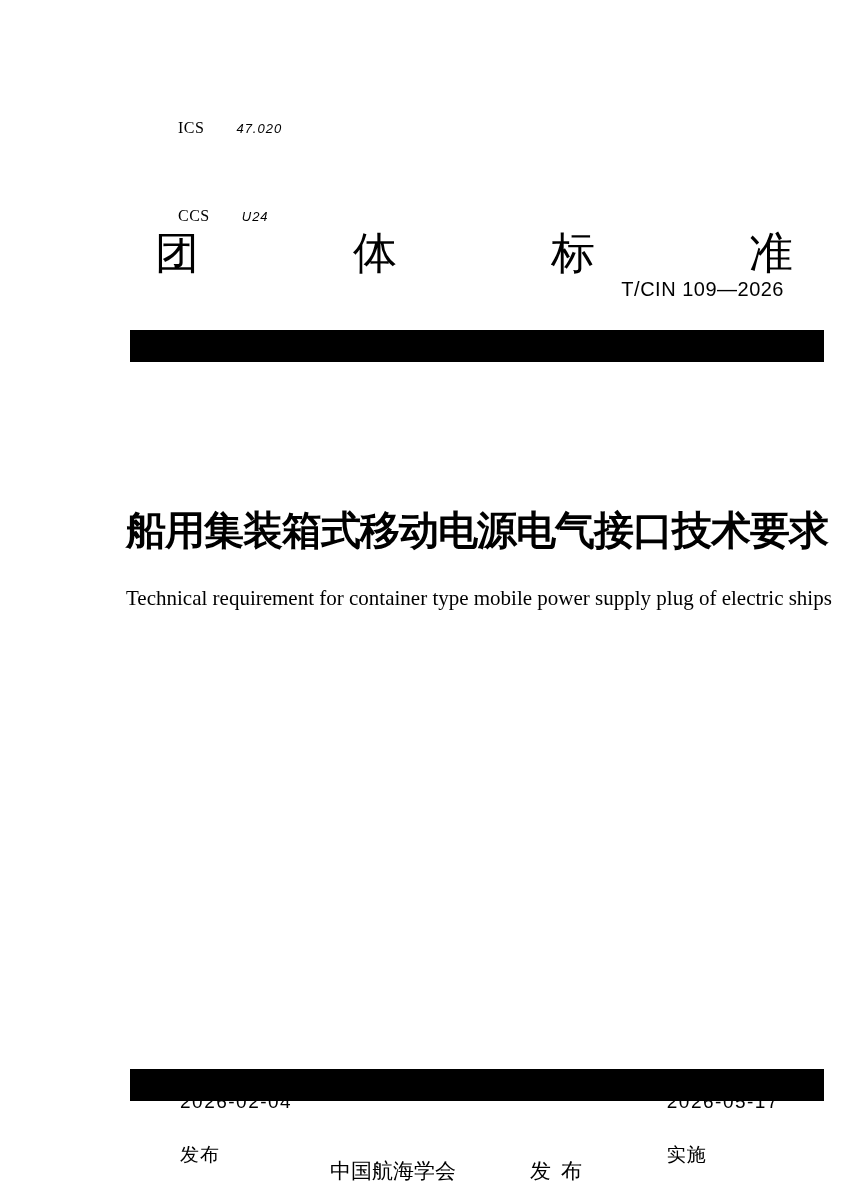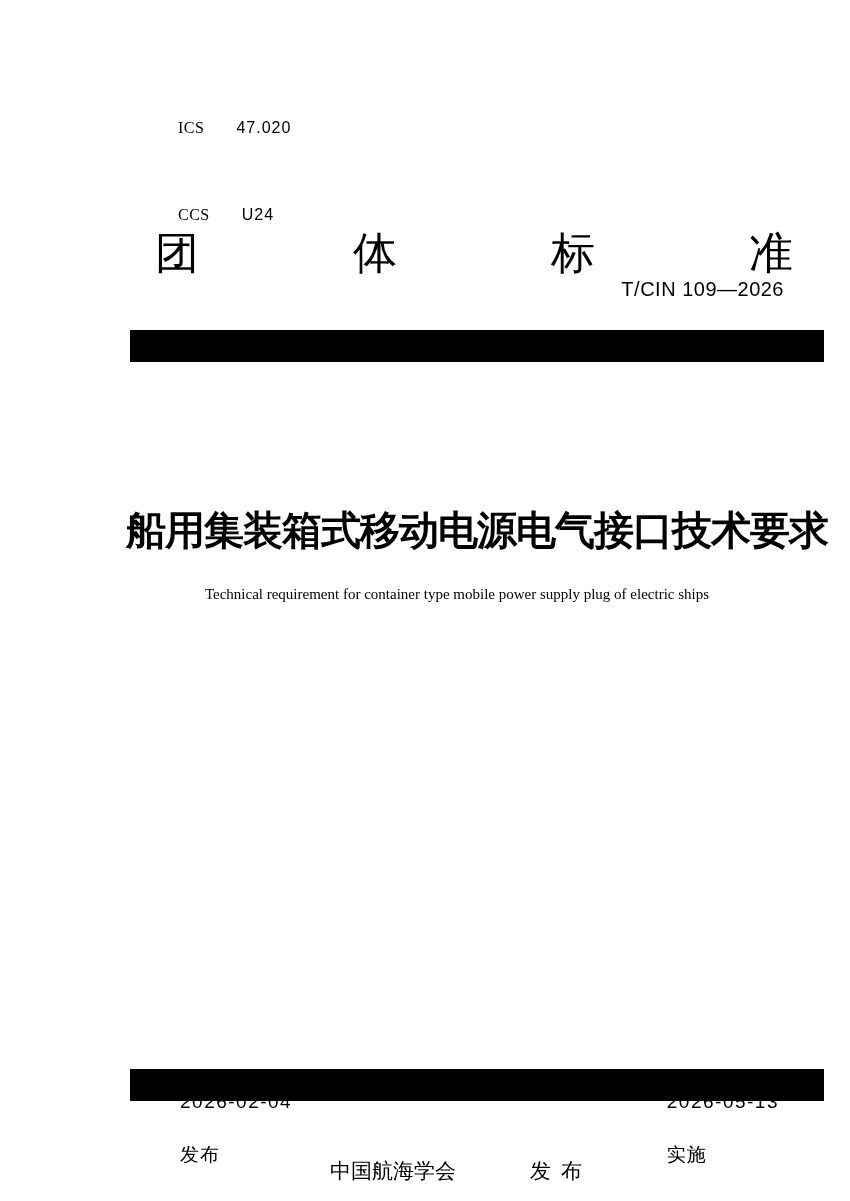--- a/index.html
+++ b/index.html
@@ -23,22 +23,23 @@
     line-height: 23px;
   }
   .code-row { display: flex; align-items: baseline; }
   .code-label {
     font-family: "Liberation Serif", serif;
     letter-spacing: 0.5px;
     min-width: 44px;
   }
   .code-value {
     font-family: "Liberation Sans", sans-serif;
-    font-size: 16px;
+    font-size: 13px;
     letter-spacing: 1px;
+    font-style: italic;
   }
 
   
   .standard-type {
     position: absolute;
     left: 91px;
     width: 702px;
     top: 167px;
     display: flex;
     justify-content: space-between;
@@ -83,21 +84,21 @@
   }
 
   
   .title-en {
     position: absolute;
     left: 78px;
     width: 694px;
     top: 538px;
     text-align: center;
     font-family: "Liberation Serif", serif;
-    font-size: 15px;
+    font-size: 21px;
     font-weight: 400;
     white-space: nowrap;
   }
 
   
   .dates-row {
     position: absolute;
     left: 98px;
     width: 695px;
     top: 1012px;
@@ -157,21 +158,21 @@
   <h1 class="title-cn">船用集装箱式移动电源电气接口技术要求</h1>
 
   <div class="title-en">Technical requirement for container type mobile power supply plug of electric ships</div>
 
   <div class="dates-row">
     <div class="date-item">
       <span class="date-num">2026-02-04</span>
       <span class="date-label">发布</span>
     </div>
     <div class="date-item">
-      <span class="date-num">2026-05-13</span>
+      <span class="date-num">2026-05-17</span>
       <span class="date-label">实施</span>
     </div>
   </div>
 
   <div class="rule rule-bottom"></div>
 
   <div class="publisher-row">
     <span class="publisher-name">中国航海学会</span>
     <span class="publisher-action">发 布</span>
   </div>

